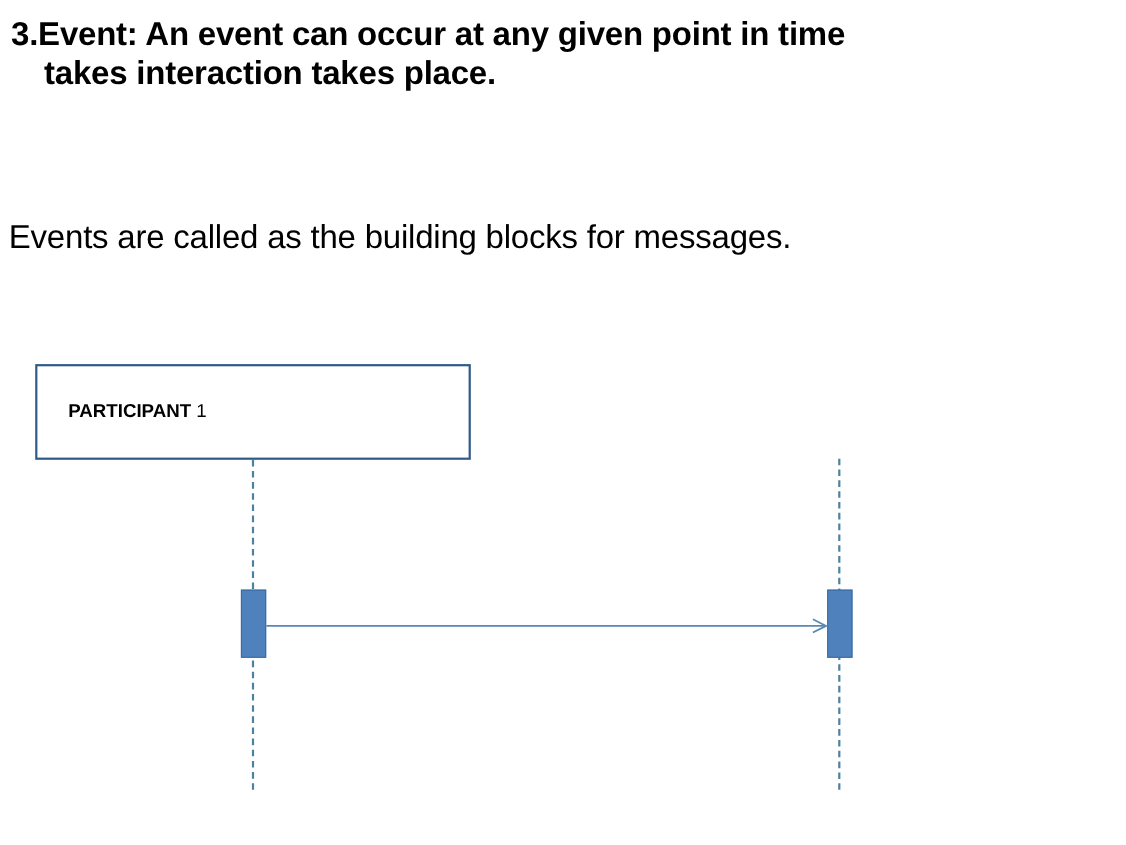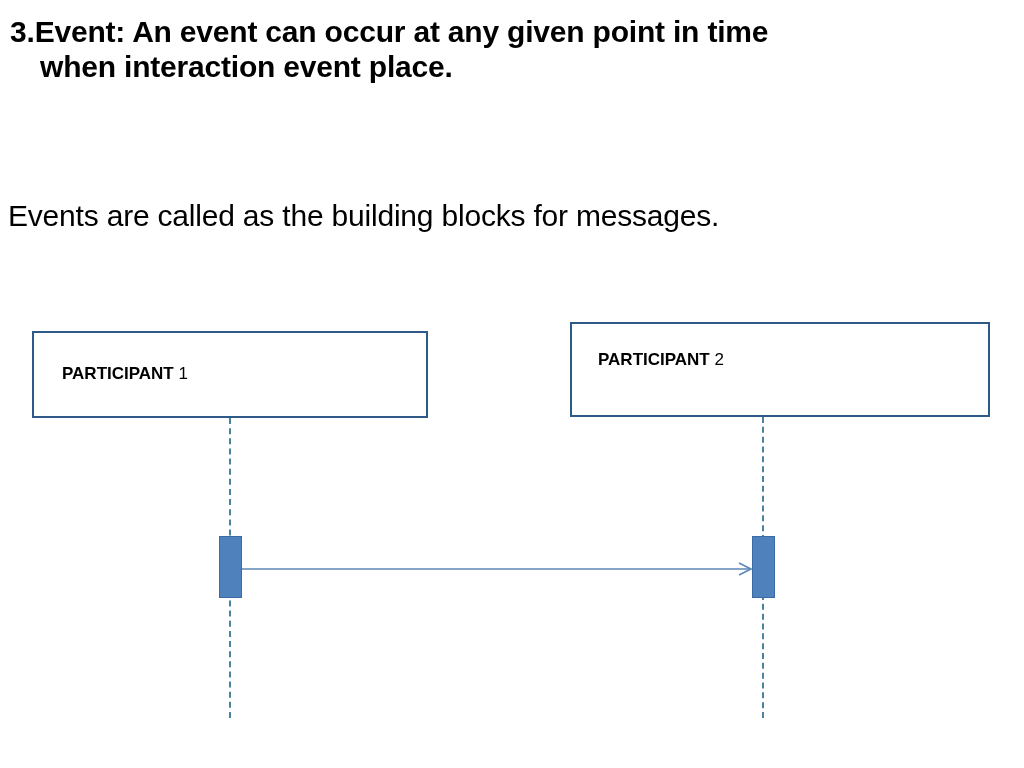--- a/index.html
+++ b/index.html
@@ -142,38 +142,33 @@
   .message-arrow svg {
     display: block;
   }
 </style>
 </head>
 <body>
 
 <div class="text-block">
   <div class="bullet-line">
     <span>3.</span><span>Event: An event can occur at any given point in time</span>
-    <span class="indent">when interaction event place.</span>
+    <span class="indent">takes interaction takes place.</span>
   </div>
   <div class="para-line">Events are called as the building blocks for messages.</div>
 </div>
 
 <div class="diagram">
 
   <div class="participant-box" id="box-1">
     <div class="participant-label">
       <b>PARTICIPANT</b><span class="num"> 1</span>
     </div>
   </div>
 
-  <div class="participant-box" id="box-2">
-    <div class="participant-label">
-      <b>PARTICIPANT</b><span class="num"> 2</span>
-    </div>
-  </div>
 
   <div class="lifeline" id="lifeline-1"></div>
   <div class="lifeline" id="lifeline-2"></div>
 
   <div class="activation" id="activation-1"></div>
   <div class="activation" id="activation-2"></div>
 
   <div class="message-arrow">
     <svg width="512" height="16" viewBox="0 0 512 16" xmlns="http://www.w3.org/2000/svg">
       <line x1="0" y1="8" x2="508" y2="8" stroke="#5b87b5" stroke-width="1.6"></line>

